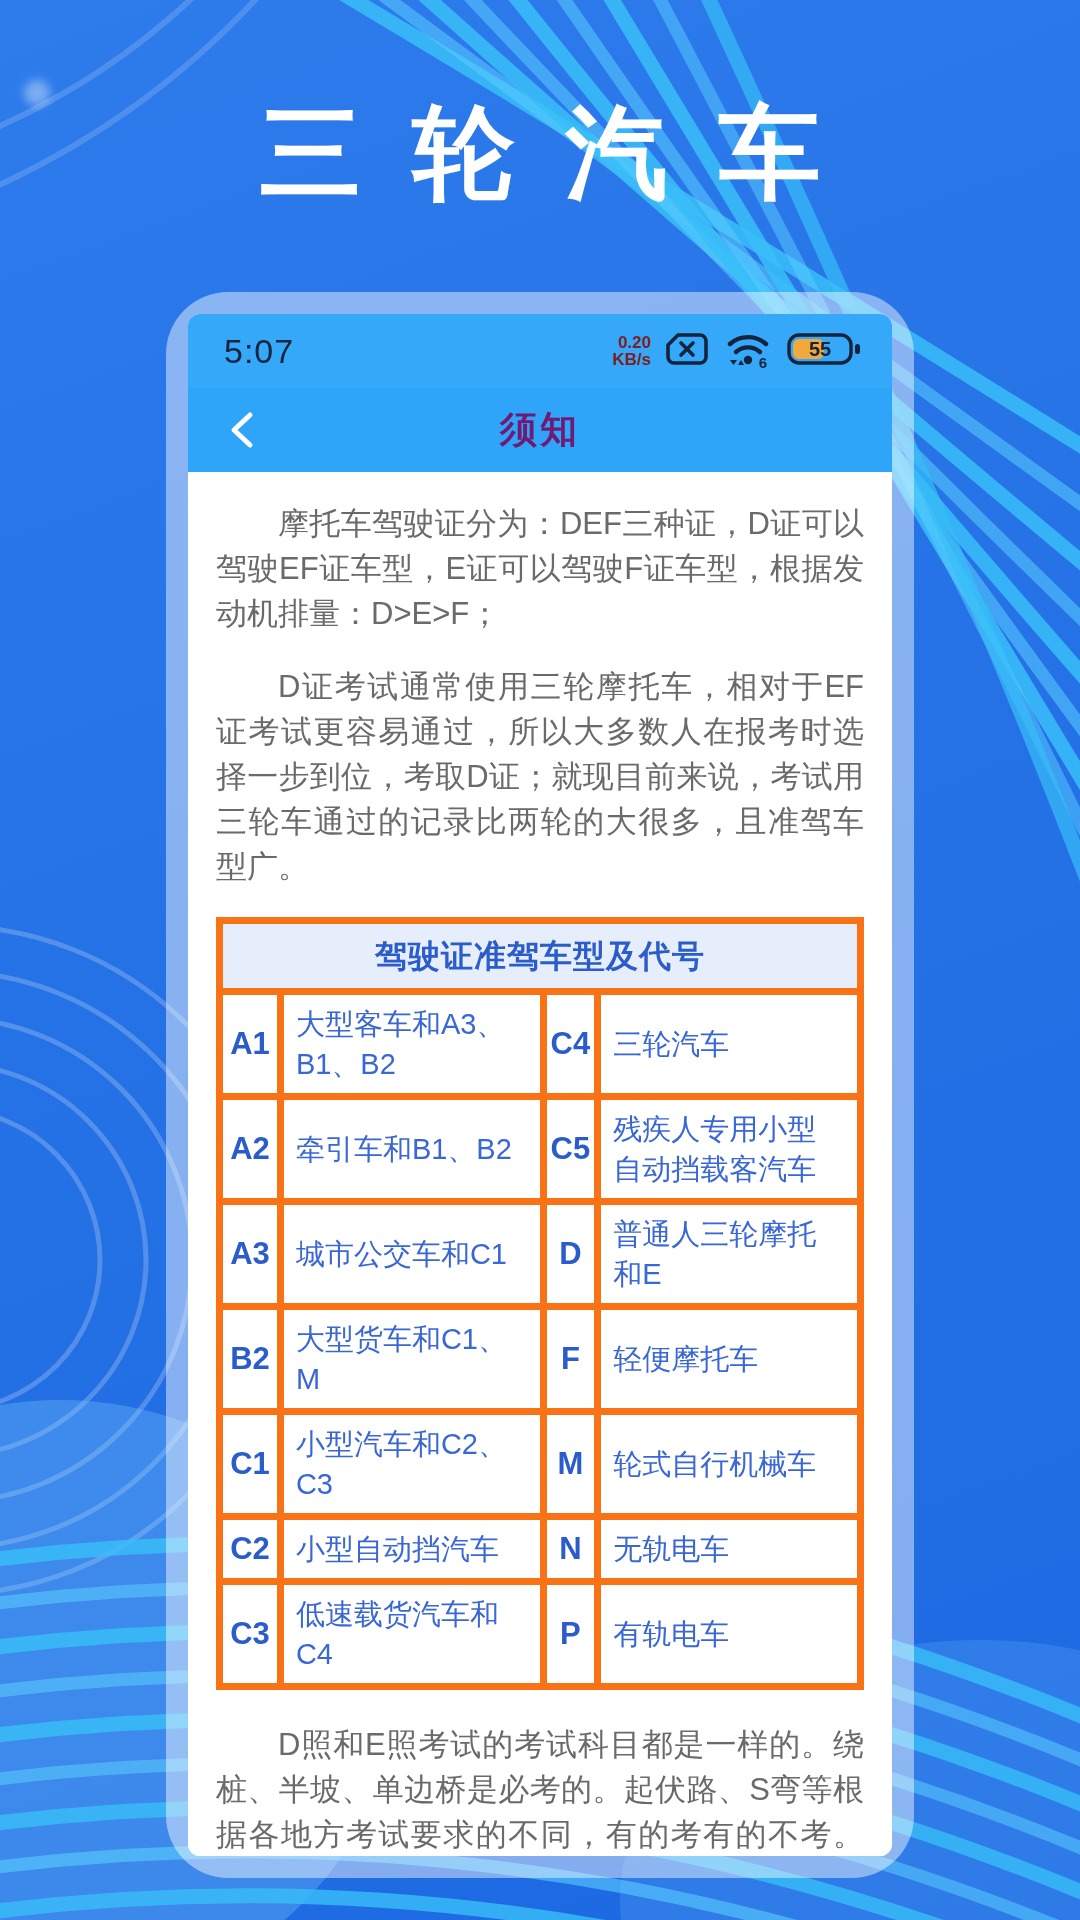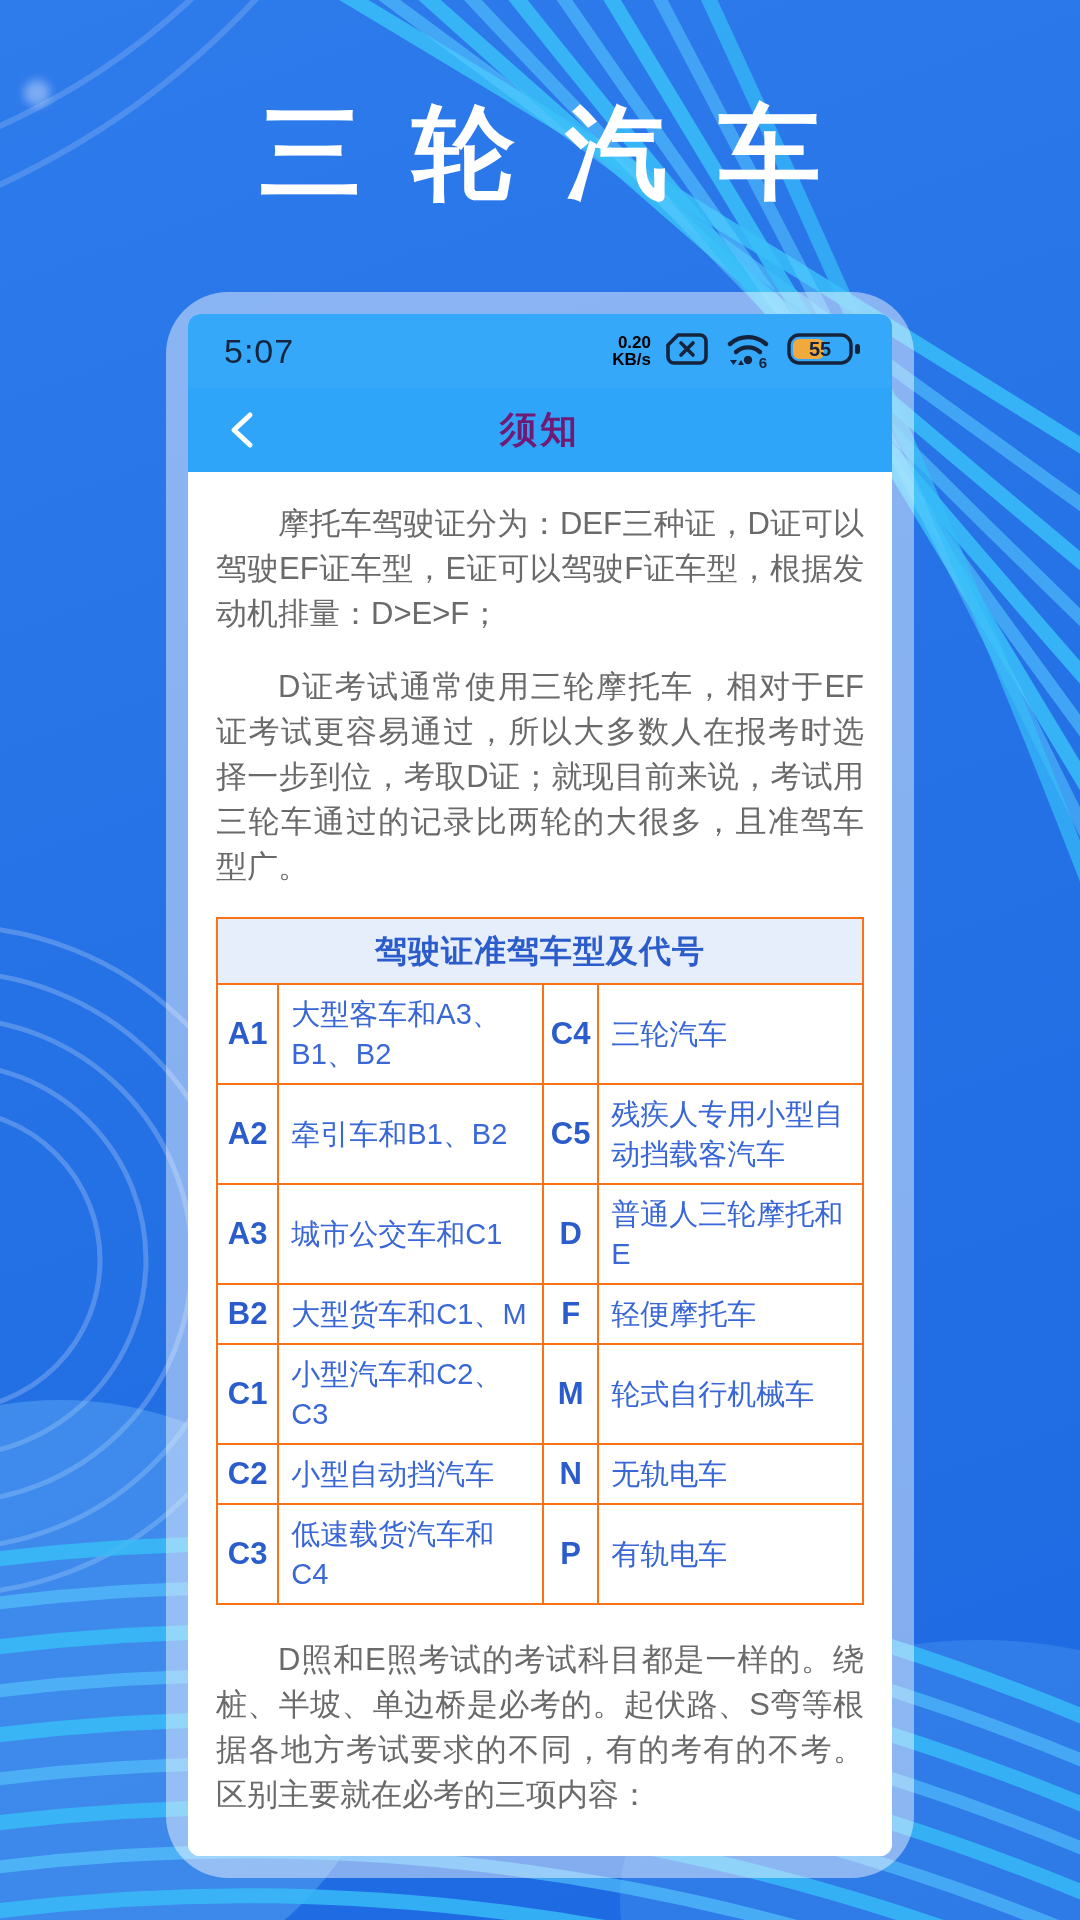--- a/index.html
+++ b/index.html
@@ -29,42 +29,42 @@
     display:flex;flex-direction:column;background:#ffffff;
   }
 
   .status-bar{
     height:74px;flex:0 0 74px;background:#35a8fa;display:flex;align-items:center;
     padding:0 30px 0 36px;box-sizing:border-box;color:#16253e;
   }
   .sb-time{font-size:34px;font-weight:500;letter-spacing:1px;}
   .sb-right{margin-left:auto;display:flex;align-items:center;gap:13px;}
   .net-speed{display:flex;flex-direction:column;align-items:flex-end;line-height:1.02;
-    font-size:17px;font-weight:700;color:#000000;margin-left:33px;}
+    font-size:17px;font-weight:700;color:#7f1d1d;margin-left:33px;}
 
   .nav-bar{
     height:84px;flex:0 0 84px;background:#2fa5f9;position:relative;
     display:flex;align-items:center;justify-content:center;
   }
   .nav-title{color:#701a75;font-size:37px;font-weight:700;letter-spacing:3px;}
   .back-btn{position:absolute;left:30px;top:50%;transform:translateY(-50%);
     width:48px;height:48px;display:flex;align-items:center;justify-content:center;cursor:pointer;}
 
   .content{
     flex:1 1 auto;background:#ffffff;overflow:hidden;
     padding:29px 28px 0;box-sizing:border-box;
     color:#6a6a6a;font-size:31px;line-height:45px;text-align:justify;
   }
   .content p{margin:0 0 28px;text-indent:2em;}
 
   table.license{
     width:100%;border-collapse:collapse;margin:4px 0 32px;
     table-layout:fixed;
   }
-  table.license th,table.license td{border:2px solid #f97316;}
+  table.license th,table.license td{border:7px solid #f97316;}
   table.license th{
     background:#e6edfb;color:#2b5ccb;font-size:32px;font-weight:700;
     height:62px;text-align:center;letter-spacing:1px;
   }
   table.license td{
     color:#3a67d6;font-size:29px;line-height:40px;text-align:left;
     padding:9px 12px;text-indent:0;
   }
   table.license td.code{
     text-align:center;color:#2b5ccb;font-weight:600;font-size:31px;padding:9px 2px;margin-top:12px;

